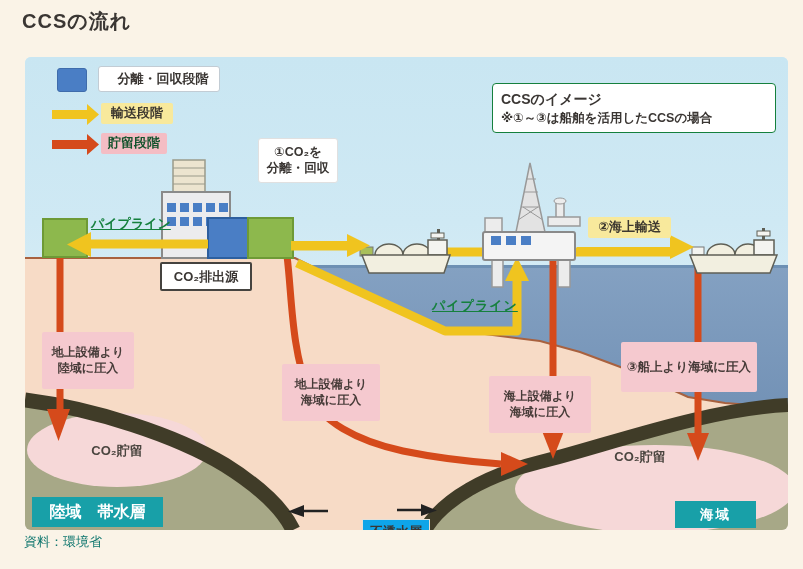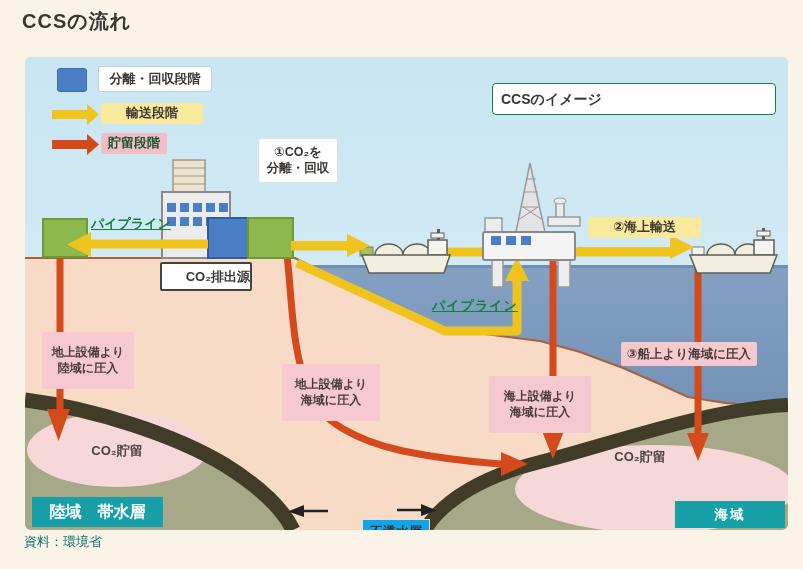--- a/index.html
+++ b/index.html
@@ -10,23 +10,23 @@
     color:#3a3633;
   }
   #title{position:absolute;left:22px;top:8px;font-size:20px;font-weight:bold;letter-spacing:1px;}
   #source{position:absolute;left:24px;top:533px;font-size:13px;color:#0f766e;}
   #diagram{
     position:absolute;left:25px;top:57px;width:763px;height:473px;
     border-radius:6px;overflow:hidden;background:#cfe9f4;
   }
   #scene{position:absolute;left:0;top:0;}
   .lbl{position:absolute;font-weight:bold;line-height:1.3;}
-  .whitebox{background:#ffffff;border:1px solid #c2ccd4;border-radius:3px;text-align:center;}
+  .whitebox{background:#ffffff;border:1px solid #c2ccd4;border-radius:3px;text-align:center;padding-left:8px;}
   .pinktag{background:#f5c9cf;border-radius:2px;text-align:center;color:#463b38;font-size:12px;padding:13px 4px;}
-  .yellowtag{background:#f8e99c;border-radius:2px;color:#3d3830;padding:2px 25px;font-size:13px;}
+  .yellowtag{background:#f8e99c;border-radius:2px;color:#3d3830;padding:2px 10px;font-size:13px;}
   .tealbox{background:#18a0a8;color:#ffffff;text-align:center;font-weight:bold;}
   .plain{color:#15803d;font-size:13px;text-decoration:underline;}
 </style>
 </head>
 <body>
 
 <div id="title">CCSの流れ</div>
 
 <div id="diagram">
 
@@ -181,52 +181,53 @@
     </g>
   </svg>
 
   <div class="lbl" style="left:32px;top:11px;width:28px;height:22px;background:#4a7ec5;border:1px solid #3f6cab;border-radius:3px;"></div>
   <div class="lbl whitebox" style="left:73px;top:9px;width:112px;height:24px;font-size:13px;line-height:24px;">分離・回収段階</div>
   <div class="lbl yellowtag" style="left:76px;top:46px;">輸送段階</div>
   <div class="lbl" style="left:76px;top:76px;background:#f4bdc4;border-radius:2px;color:#14532d;padding:2px 7px;font-size:13px;">貯留段階</div>
 
   <div class="lbl" style="left:467px;top:26px;width:266px;background:#ffffff;border:1px solid #15803d;border-radius:4px;padding:6px 8px;">
     <div style="font-size:14px;">CCSのイメージ</div>
+    <div style="font-size:12.5px;margin-top:2px;">※①～③は船舶を活用したCCSの場合</div>
   </div>
 
   <div class="lbl whitebox" style="left:233px;top:81px;width:74px;padding:5px 2px;font-size:12.5px;border-color:#e0e0e0;">
     <div>①CO₂を</div>
     <div>分離・回収</div>
   </div>
 
   <div class="lbl plain" style="left:66px;top:159px;">パイプライン</div>
   <div class="lbl plain" style="left:407px;top:241px;letter-spacing:1px;">パイプライン</div>
 
-  <div class="lbl" style="left:135px;top:205px;width:88px;height:25px;background:#fff;border:2px solid #45433f;border-radius:2px;text-align:right;font-size:13px;line-height:25px;">CO₂排出源</div>
+  <div class="lbl" style="left:135px;top:205px;width:88px;height:25px;background:#fff;border:2px solid #45433f;border-radius:2px;text-align:center;font-size:13px;line-height:25px;">CO₂排出源</div>
 
   <div class="lbl yellowtag" style="left:563px;top:160px;">②海上輸送</div>
 
   <div class="lbl pinktag" style="left:17px;top:275px;width:84px;">
     <div>地上設備より</div>
     <div>陸域に圧入</div>
   </div>
   <div class="lbl pinktag" style="left:257px;top:307px;width:90px;">
     <div>地上設備より</div>
     <div>海域に圧入</div>
   </div>
   <div class="lbl pinktag" style="left:464px;top:319px;width:94px;text-align:center;">
     <div>海上設備より</div>
     <div>海域に圧入</div>
   </div>
 
-  <div class="lbl pinktag" style="left:596px;top:285px;padding:4px 6px;font-size:12.5px;">③船上より海域に圧入</div>
+  <div class="lbl pinktag" style="left:596px;top:285px;padding:17px 6px;font-size:12.5px;">③船上より海域に圧入</div>
 
   <div class="lbl" style="left:56px;top:386px;width:72px;text-align:center;font-size:13px;color:#4a453f;">CO₂貯留</div>
   <div class="lbl" style="left:579px;top:392px;width:72px;text-align:center;font-size:13px;color:#4a453f;">CO₂貯留</div>
 
   <div class="lbl" style="left:305px;top:462px;width:66px;height:23px;background:#0ea5e9;text-align:center;font-size:13px;line-height:23px;border:1px solid #e5e0d8;margin-left:32px;">不透水層</div>
 
   <div class="lbl tealbox" style="left:7px;top:440px;width:131px;height:30px;font-size:16px;line-height:30px;">陸域　帯水層</div>
-  <div class="lbl tealbox" style="left:650px;top:444px;width:110px;height:27px;font-size:13.5px;line-height:27px;letter-spacing:2px;">海域</div>
+  <div class="lbl tealbox" style="left:650px;top:444px;width:81px;height:27px;font-size:13.5px;line-height:27px;letter-spacing:2px;">海域</div>
 
 </div>
 
 <div id="source">資料：環境省</div>
 
 </body></html>

